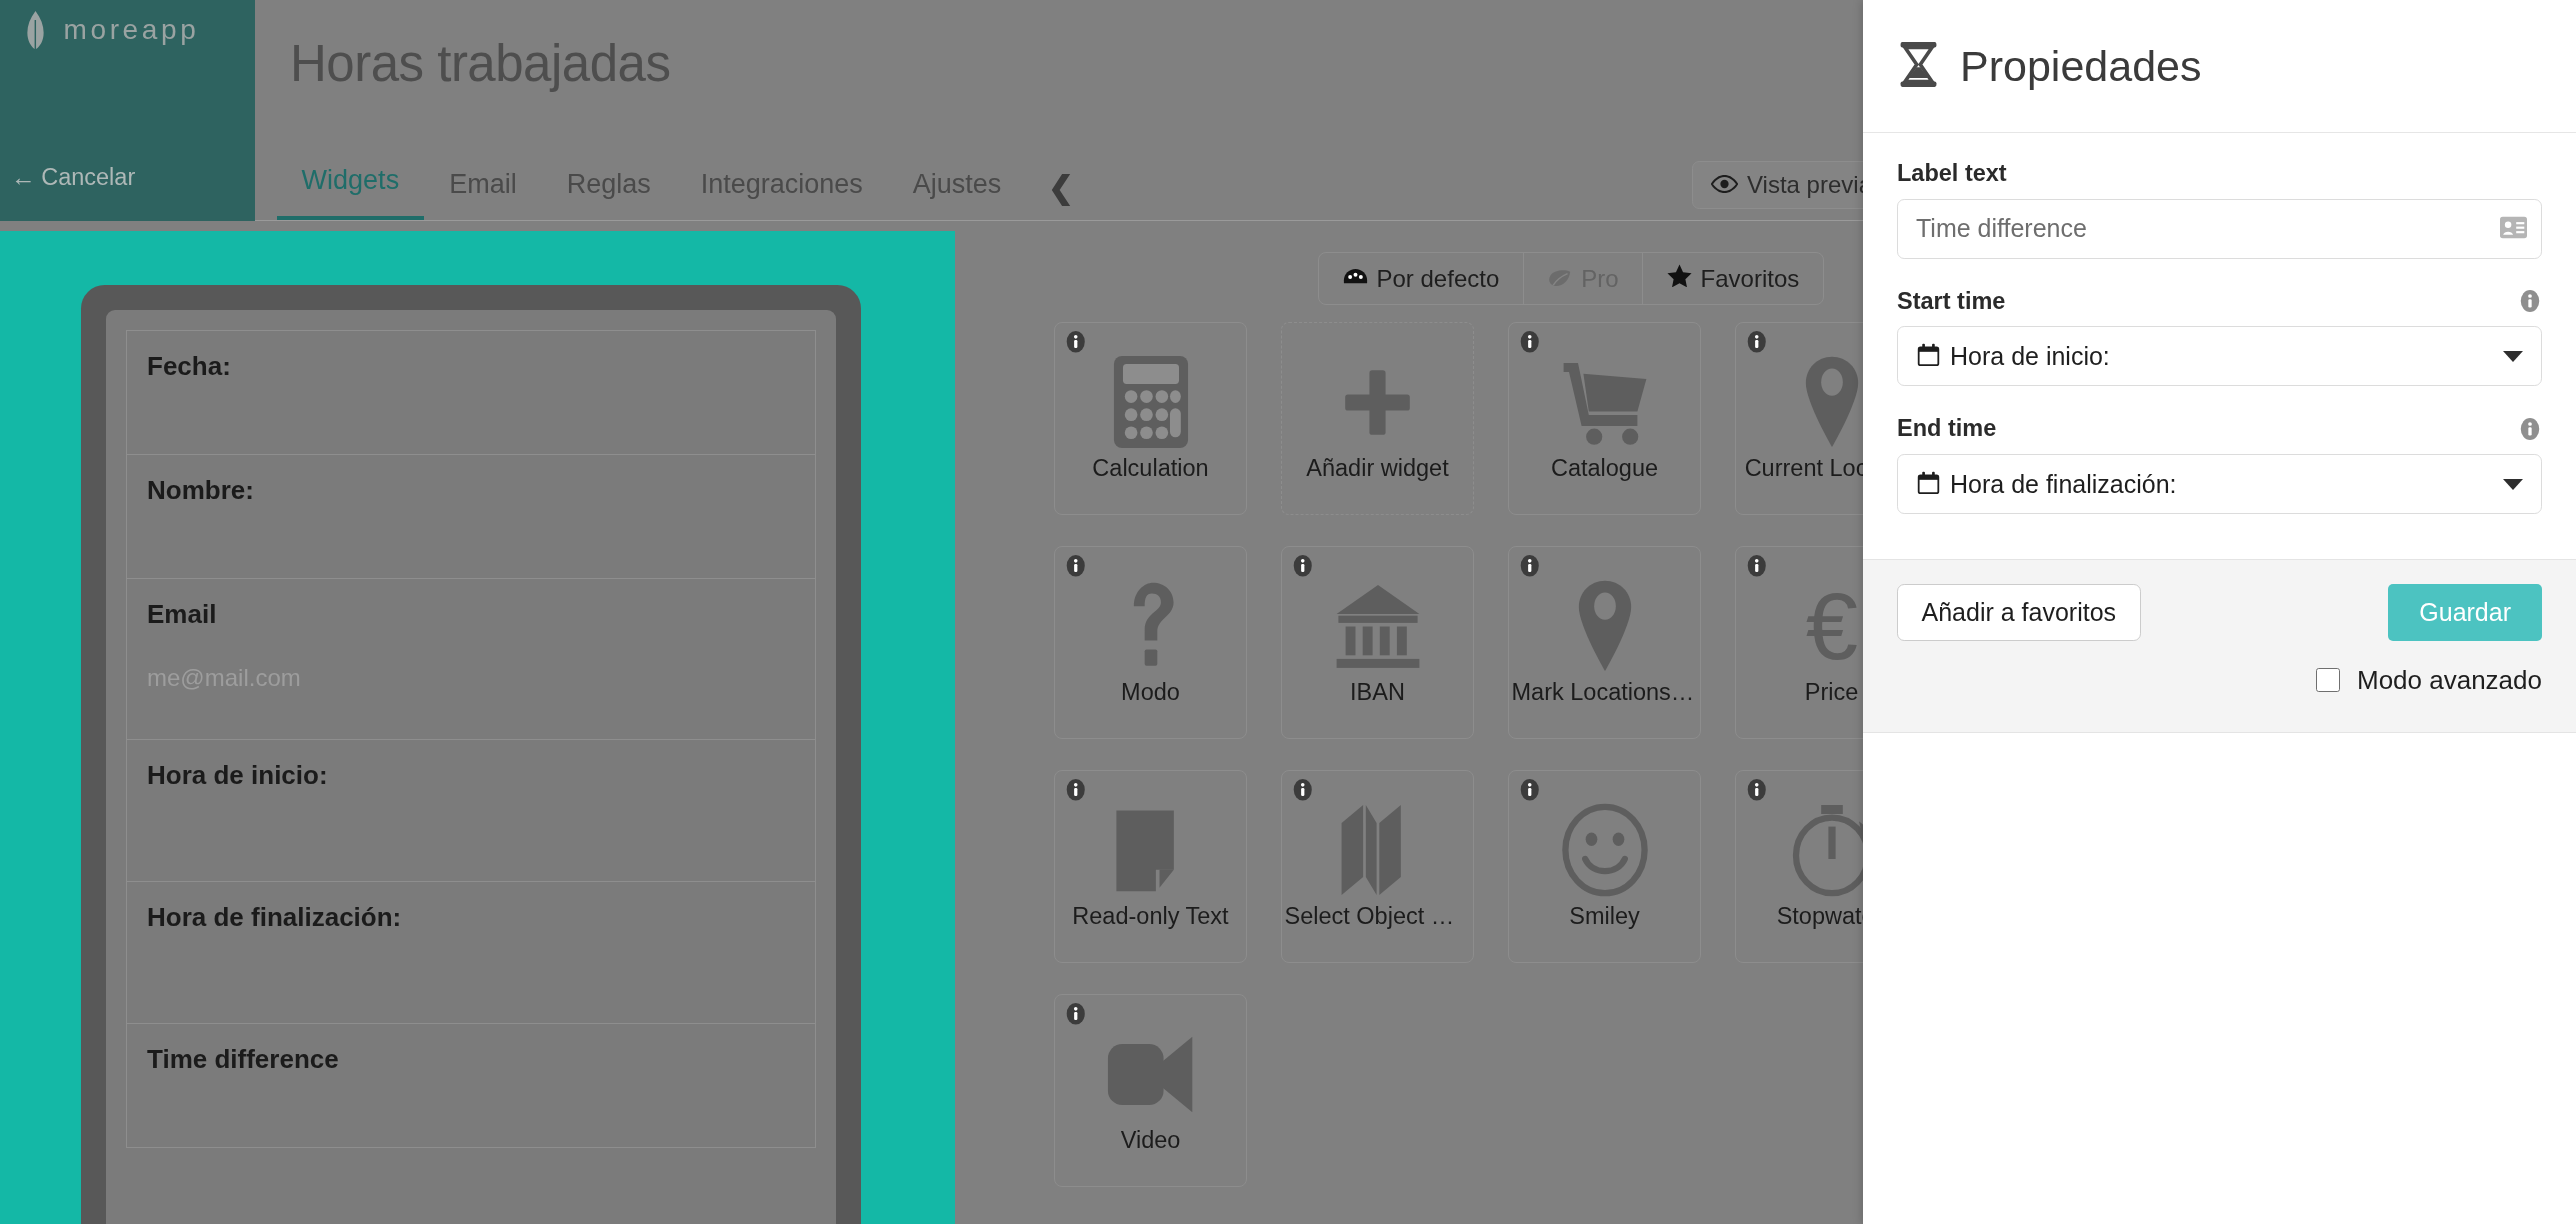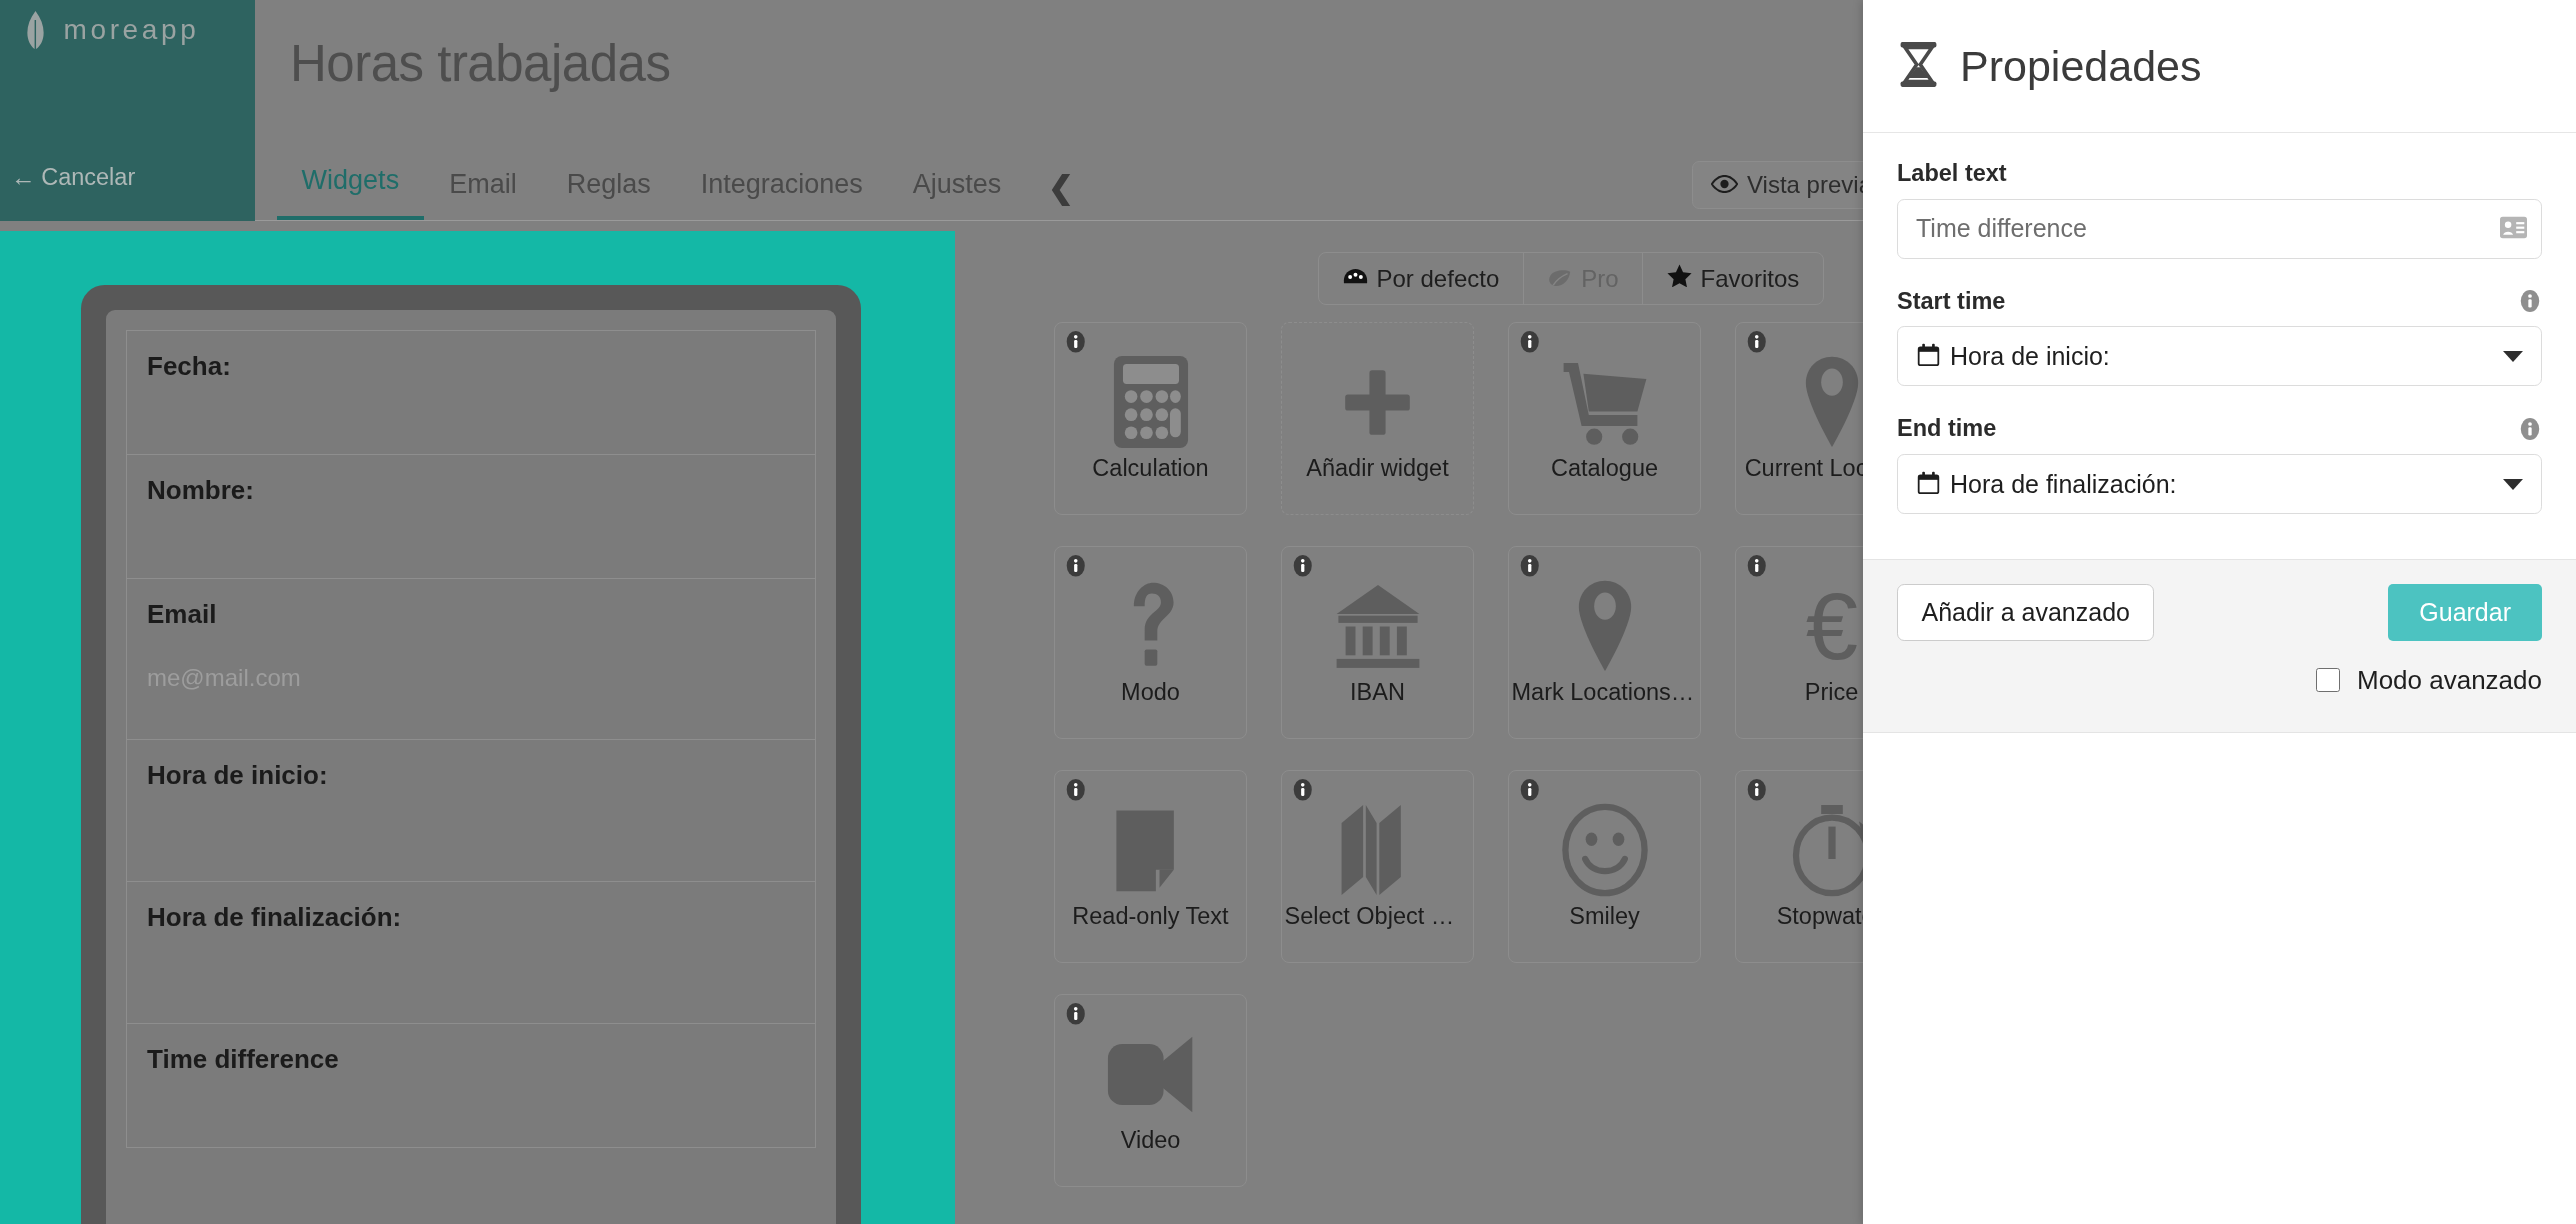--- a/index.html
+++ b/index.html
@@ -639,21 +639,21 @@
             <span class="select-val">Hora de finalización:</span>
           </span>
           <span class="caret"></span>
         </div>
       </div>
 
     </div>
 
     <div class="props-footer">
       <div class="footer-row">
-        <button class="btn-outline">Añadir a avanzado</button>
+        <button class="btn-outline">Añadir a favoritos</button>
         <button class="btn-primary">Guardar</button>
       </div>
       <div class="adv-row">
         <span class="checkbox"></span>
         <span class="adv-label">Modo avanzado</span>
       </div>
     </div>
 
   </div>
 

